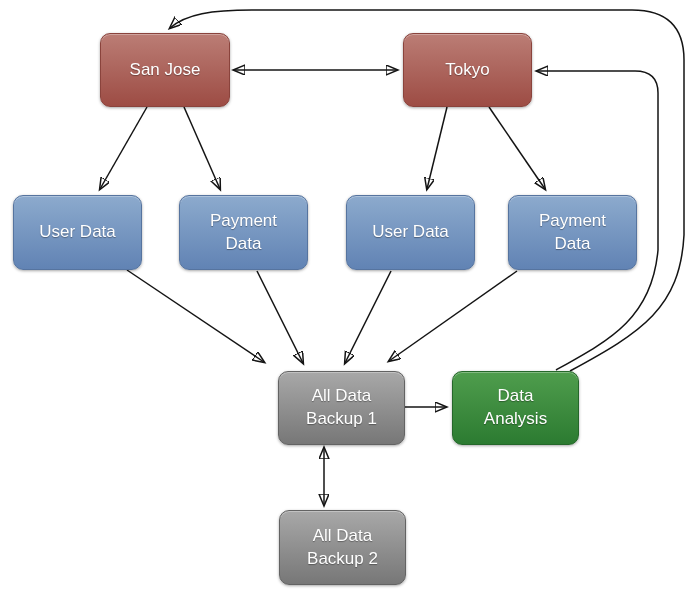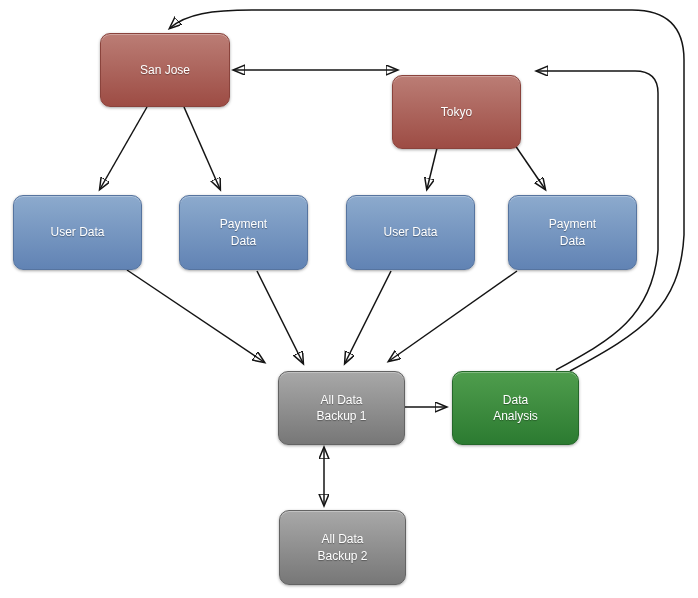--- a/index.html
+++ b/index.html
@@ -5,21 +5,21 @@
   html,body{margin:0;padding:0;background:#fff;}
   .stage{
     position:relative;width:698px;height:598px;background:#ffffff;
     font-family:"Liberation Sans",sans-serif;overflow:hidden;
   }
   .edges{position:absolute;left:0;top:0;width:698px;height:598px;z-index:1;}
   .edges path{fill:none;stroke:#141414;stroke-width:1.5;}
   .node{
     position:absolute;z-index:2;border-radius:10px;
     display:flex;align-items:center;justify-content:center;text-align:center;
-    color:#fff;font-size:12px;line-height:1.35;white-space:pre-line;
+    color:#fff;font-size:17px;line-height:1.35;white-space:pre-line;
     box-shadow:0 1px 3px rgba(0,0,0,.35), inset 0 1px 0 rgba(255,255,255,.3);
     text-shadow:0 1px 1px rgba(0,0,0,.35);
   }
   .node.red{
     background:linear-gradient(#bb7d75,#9d4c44);
     border:1px solid #8a433c;
   }
   .node.blue{
     background:linear-gradient(#8caacd,#6183b4);
     border:1px solid #56749f;
@@ -28,21 +28,21 @@
     background:linear-gradient(#a8a8a8,#777777);
     border:1px solid #636363;
     margin-left:16px;
   }
   .node.green{
     background:linear-gradient(#4f9d4d,#2c7b31);
     border:1px solid #25672a;
   }
   
   #n-sanjose{left:100px;top:33px;width:128px;height:72px;}
-  #n-tokyo{left:392px;top:33px;width:127px;height:72px;margin-top:42px;}
+  #n-tokyo{left:403px;top:33px;width:127px;height:72px;}
   #n-userdata1{left:13px;top:195px;width:127px;height:73px;}
   #n-paymentdata1{left:179px;top:195px;width:127px;height:73px;}
   #n-userdata2{left:346px;top:195px;width:127px;height:73px;}
   #n-paymentdata2{left:508px;top:195px;width:127px;height:73px;}
   #n-backup1{left:262px;top:371px;width:125px;height:72px;}
   #n-analysis{left:452px;top:371px;width:125px;height:72px;}
   #n-backup2{left:263px;top:510px;width:125px;height:73px;}
 </style>
 </head>
 <body>

